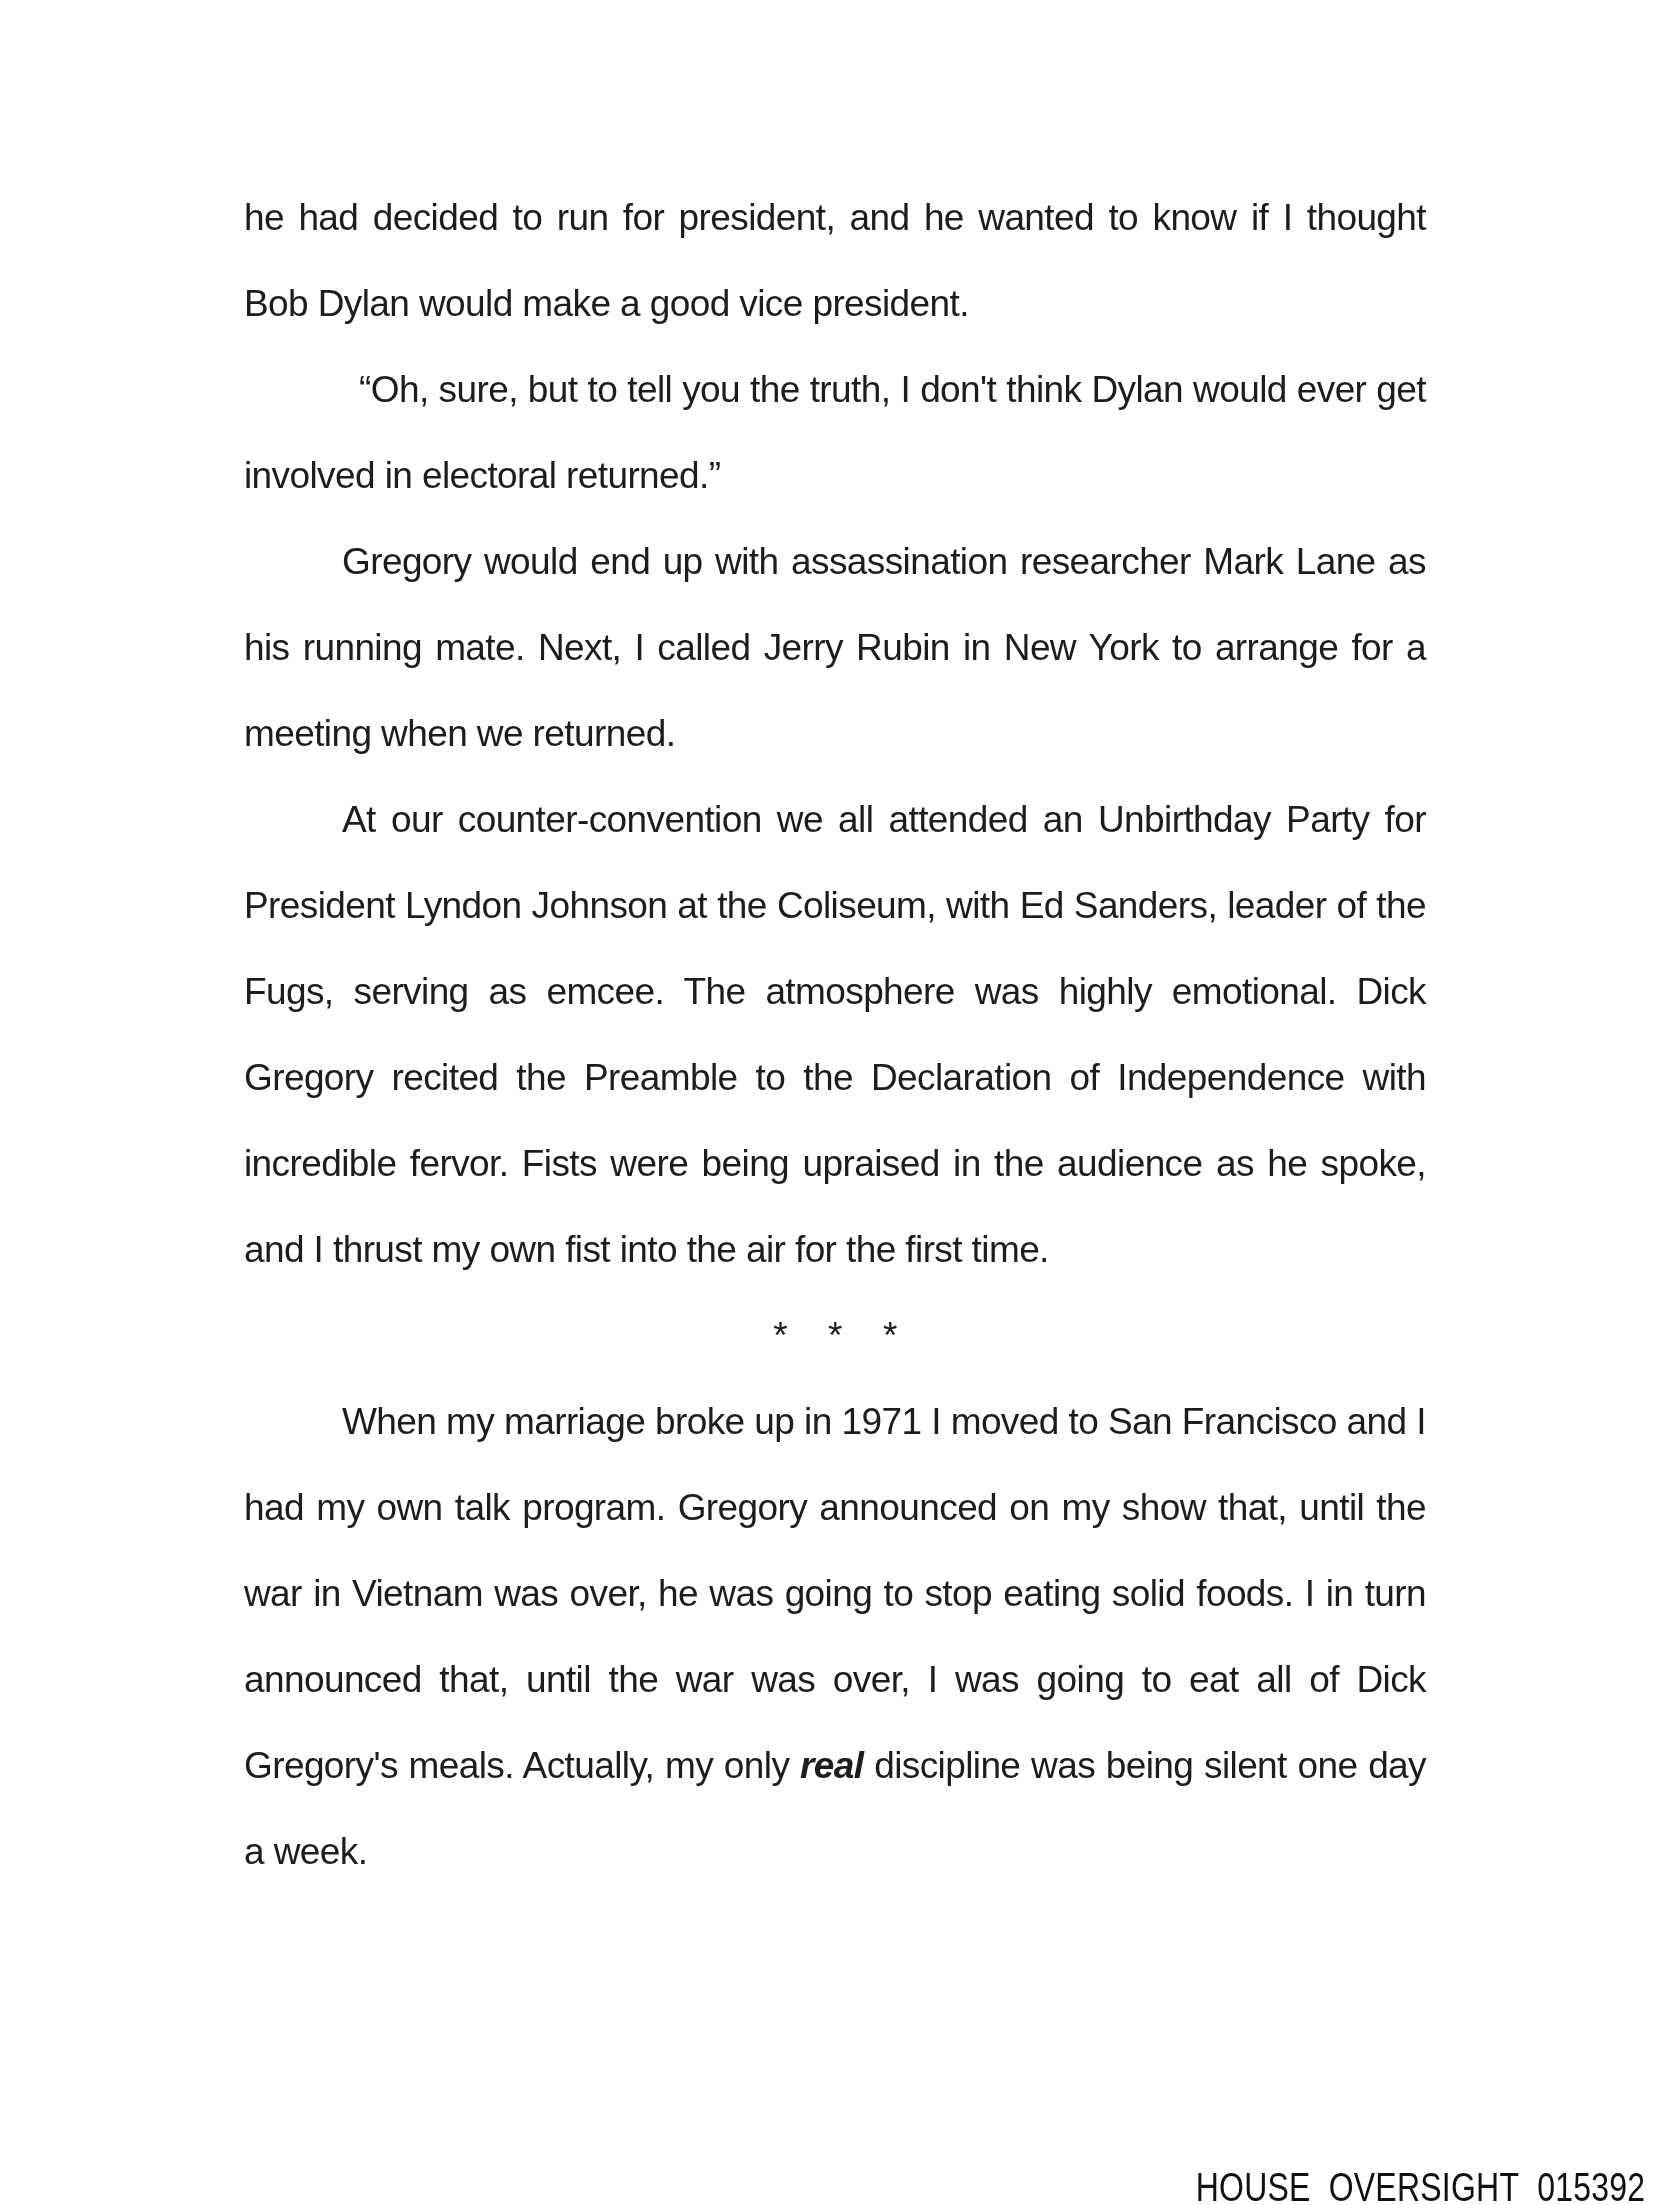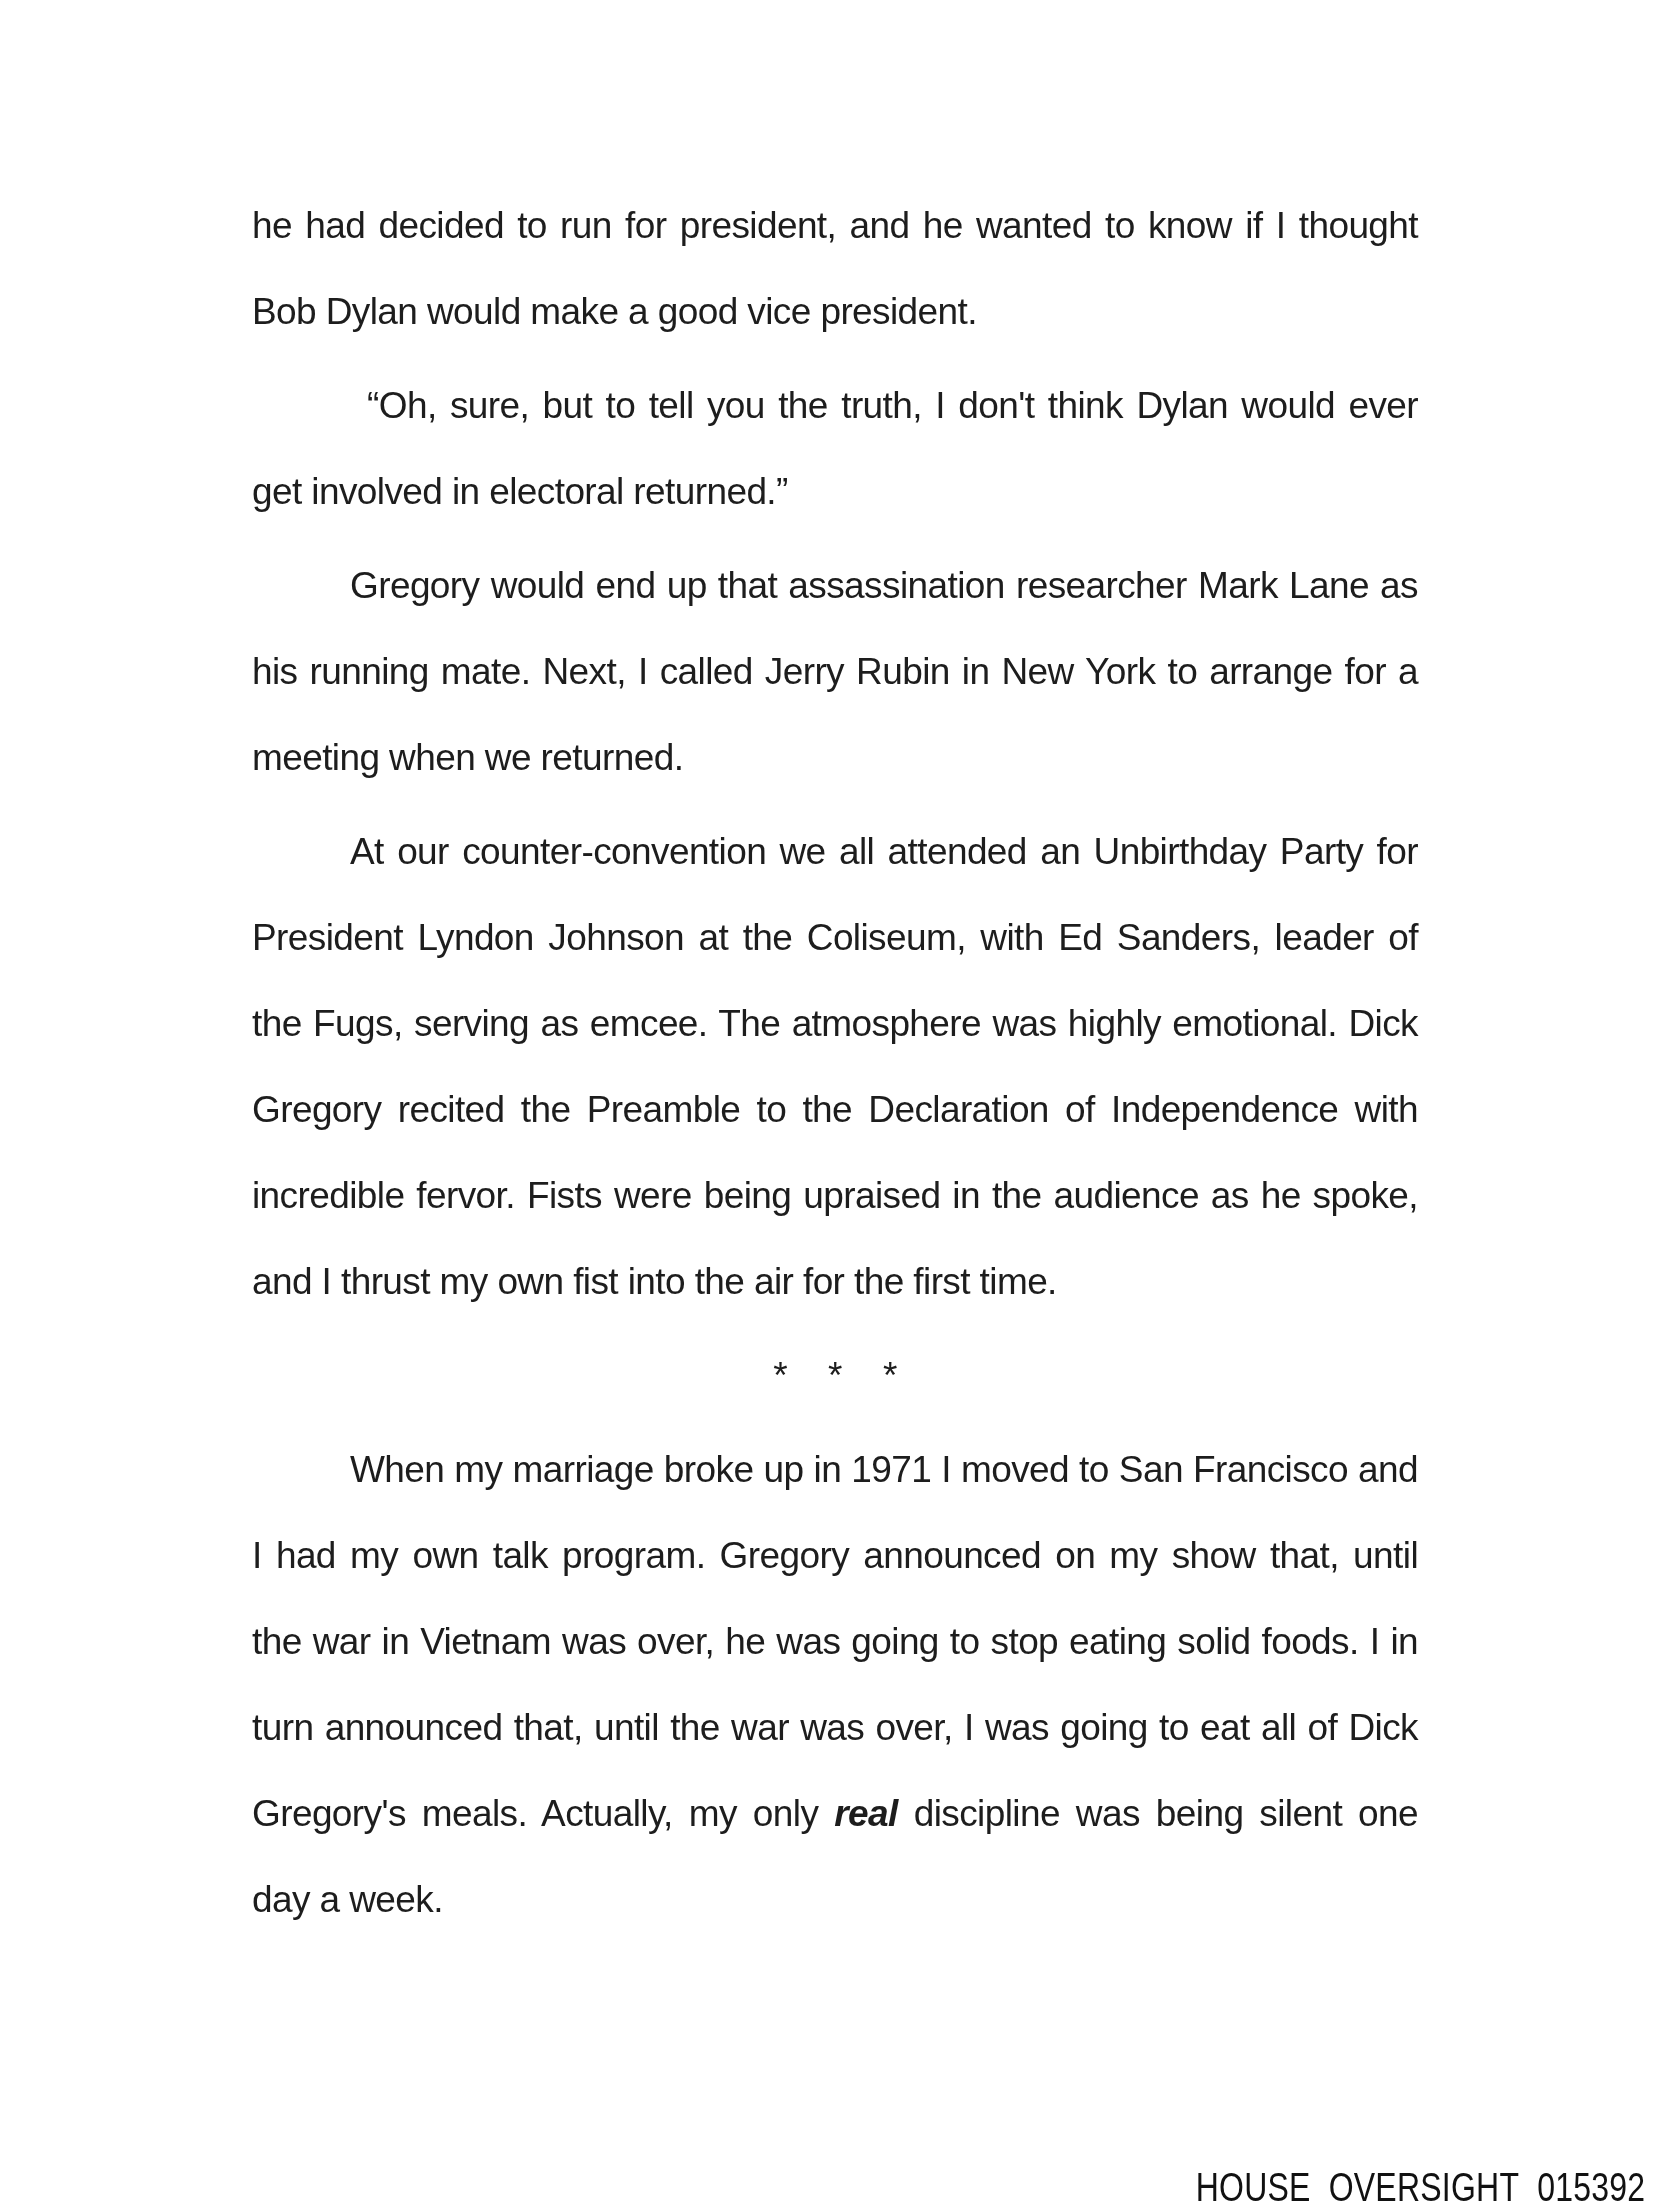--- a/index.html
+++ b/index.html
@@ -19,21 +19,21 @@
     position: absolute;
     left: 244px;
     top: 175px;
     width: 1182px;
     color: #1d1d1d;
     font-size: 37px;
     line-height: 86px;
     letter-spacing: -0.6px;
   }
   .para {
-    margin: 8px;
+    margin: 0;
     padding: 0;
     text-align: justify;
   }
   .para.noindent { text-indent: 0; }
   .para.indent { text-indent: 98px; }
   .para.indent-quote { text-indent: 115px; }
   .separator {
     margin: 0;
     text-align: center;
     word-spacing: 0.85em;
@@ -56,20 +56,20 @@
     font-family: "Liberation Sans", sans-serif;
   }
 </style>
 </head>
 <body>
 
 <div class="page">
   <div class="body-text">
     <p class="para noindent">he had decided to run for president, and he wanted to know if I thought Bob Dylan would make a good vice president.</p>
     <p class="para indent-quote">“Oh, sure, but to tell you the truth, I don't think Dylan would ever get involved in electoral returned.”</p>
-    <p class="para indent">Gregory would end up that assassination researcher Mark Lane as his running mate. Next, I called Jerry Rubin in New York to arrange for a meeting when we returned.</p>
+    <p class="para indent">Gregory would end up with assassination researcher Mark Lane as his running mate. Next, I called Jerry Rubin in New York to arrange for a meeting when we returned.</p>
     <p class="para indent">At our counter-convention we all attended an Unbirthday Party for President Lyndon Johnson at the Coliseum, with Ed Sanders, leader of the Fugs, serving as emcee. The atmosphere was highly emotional. Dick Gregory recited the Preamble to the Declaration of Independence with incredible fervor. Fists were being upraised in the audience as he spoke, and I thrust my own fist into the air for the first time.</p>
     <div class="separator">* * *</div>
     <p class="para indent"><span>When my marriage broke up in 1971 I moved to San Francisco and I had my own talk program. Gregory announced on my show that, until the war in Vietnam was over, he was going to stop eating solid foods. I in turn announced that, until the war was over, I was going to eat all of Dick Gregory's meals. Actually, my only </span><em>real</em><span> discipline was being silent one day a week.</span></p>
   </div>
   <div class="footer">HOUSE_OVERSIGHT_015392</div>
 </div>
 
 
 </body></html>

